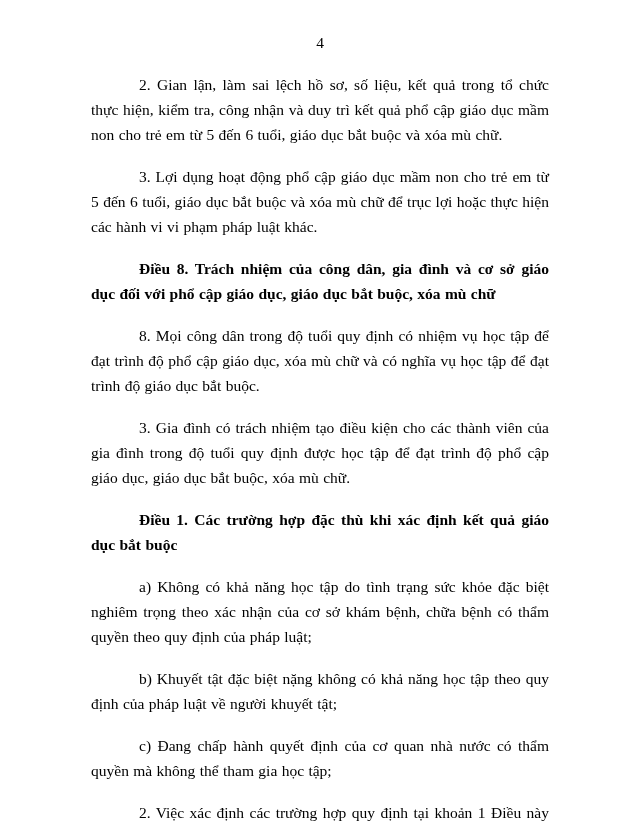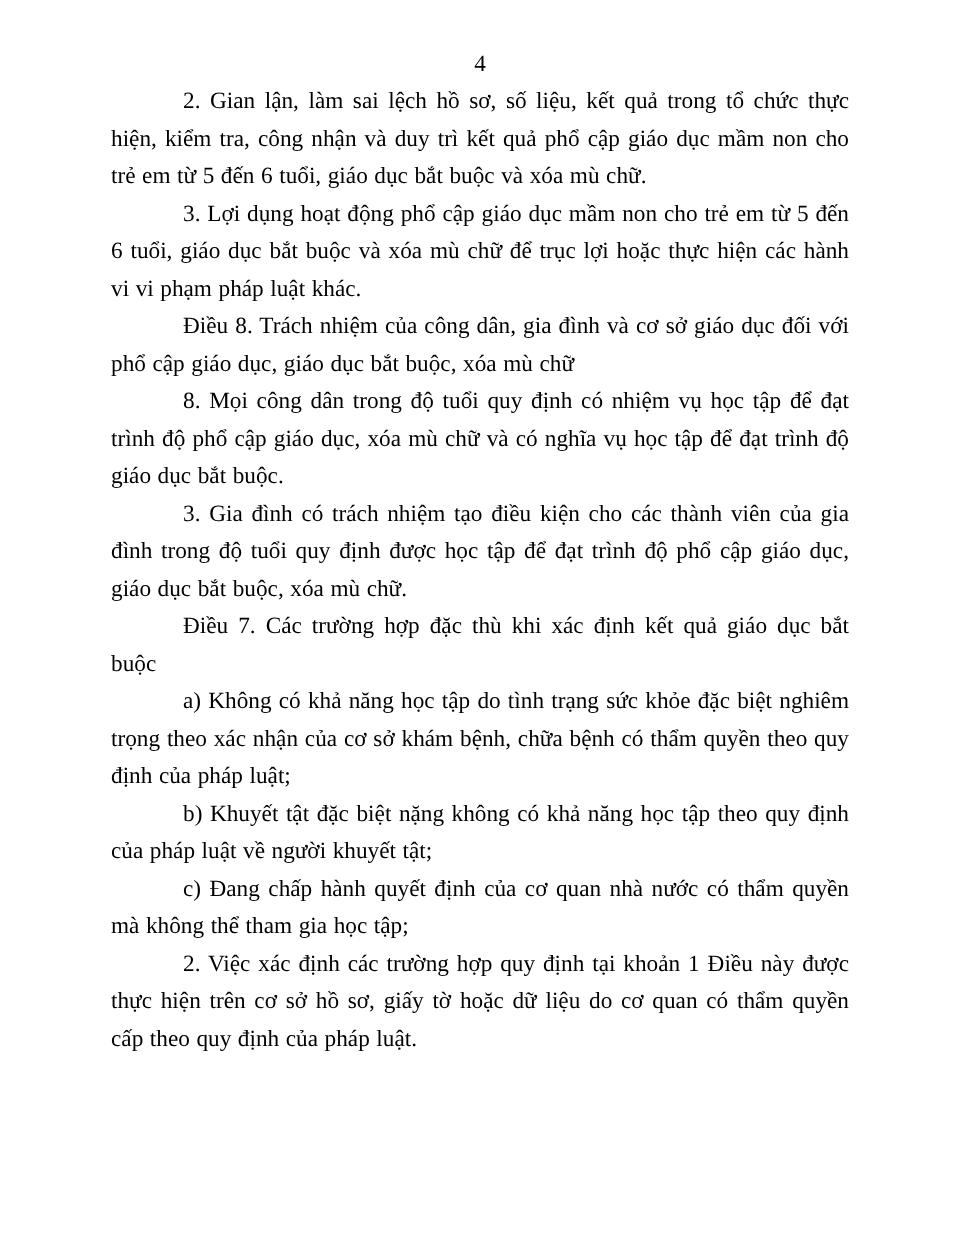--- a/index.html
+++ b/index.html
@@ -18,40 +18,40 @@
     color: #000000;
     overflow: hidden;
   }
   .page-number {
     text-align: center;
     font-size: 15.5px;
     line-height: 25px;
     margin: 0;
   }
   p.para {
-    margin: 0;
+    margin: 17px;
     font-size: 15.5px;
     line-height: 25px;
     text-align: justify;
     text-indent: 48px;
     word-spacing: 0.5px;
   }
   p.heading {
-    font-weight: normal;
+    font-weight: bold;
   }
 </style>
 </head>
 <body>
 
 <div class="page">
   <div class="page-number">4</div>
 
   <p class="para">2. Gian lận, làm sai lệch hồ sơ, số liệu, kết quả trong tổ chức thực hiện, kiểm tra, công nhận và duy trì kết quả phổ cập giáo dục mầm non cho trẻ em từ 5 đến 6 tuổi, giáo dục bắt buộc và xóa mù chữ.</p>
   <p class="para">3. Lợi dụng hoạt động phổ cập giáo dục mầm non cho trẻ em từ 5 đến 6 tuổi, giáo dục bắt buộc và xóa mù chữ để trục lợi hoặc thực hiện các hành vi vi phạm pháp luật khác.</p>
   <p class="para heading">Điều 8. Trách nhiệm của công dân, gia đình và cơ sở giáo dục đối với phổ cập giáo dục, giáo dục bắt buộc, xóa mù chữ</p>
   <p class="para">8. Mọi công dân trong độ tuổi quy định có nhiệm vụ học tập để đạt trình độ phổ cập giáo dục, xóa mù chữ và có nghĩa vụ học tập để đạt trình độ giáo dục bắt buộc.</p>
   <p class="para">3. Gia đình có trách nhiệm tạo điều kiện cho các thành viên của gia đình trong độ tuổi quy định được học tập để đạt trình độ phổ cập giáo dục, giáo dục bắt buộc, xóa mù chữ.</p>
-  <p class="para heading">Điều 7. Các trường hợp đặc thù khi xác định kết quả giáo dục bắt buộc</p>
+  <p class="para heading">Điều 1. Các trường hợp đặc thù khi xác định kết quả giáo dục bắt buộc</p>
   <p class="para">a) Không có khả năng học tập do tình trạng sức khỏe đặc biệt nghiêm trọng theo xác nhận của cơ sở khám bệnh, chữa bệnh có thẩm quyền theo quy định của pháp luật;</p>
   <p class="para">b) Khuyết tật đặc biệt nặng không có khả năng học tập theo quy định của pháp luật về người khuyết tật;</p>
   <p class="para">c) Đang chấp hành quyết định của cơ quan nhà nước có thẩm quyền mà không thể tham gia học tập;</p>
   <p class="para">2. Việc xác định các trường hợp quy định tại khoản 1 Điều này được thực hiện trên cơ sở hồ sơ, giấy tờ hoặc dữ liệu do cơ quan có thẩm quyền cấp theo quy định của pháp luật.</p>
 </div>
 
 </body></html>

